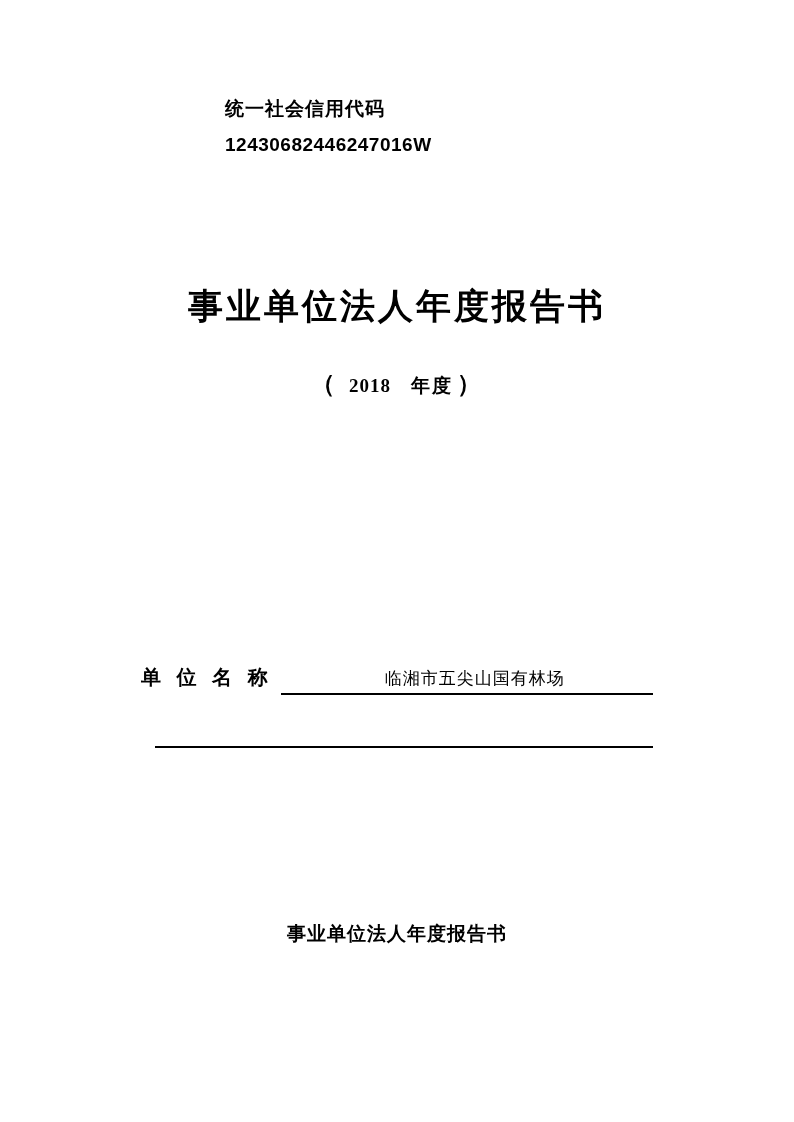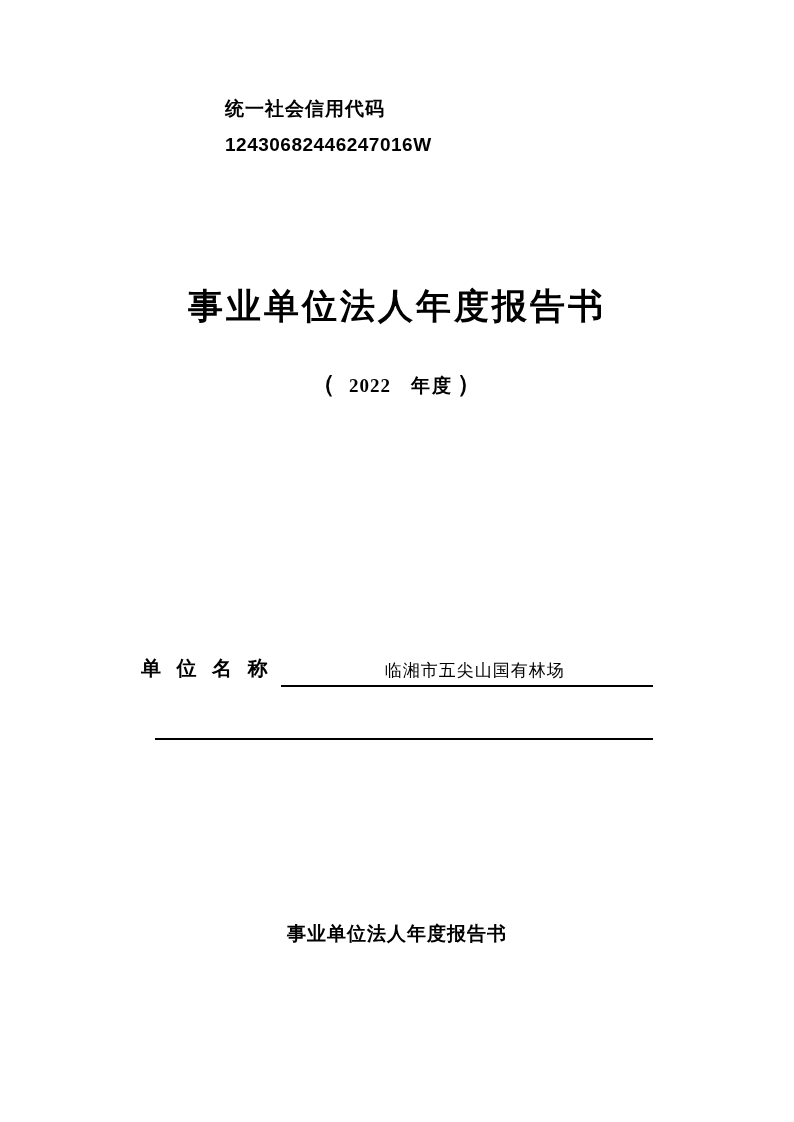--- a/index.html
+++ b/index.html
@@ -88,21 +88,21 @@
 
   
   .fields {
     position: absolute;
     top: 655px;
     left: 141px;
     width: 512px;
   }
   .field-row {
     display: flex;
-    align-items: flex-start;
+    align-items: center;
     height: 48px;
     margin-bottom: 5px;
   }
   .field-label {
     font-family: "Liberation Sans", "DejaVu Sans", sans-serif;
     font-weight: bold;
     font-size: 20px;
     letter-spacing: 5px;
     white-space: nowrap;
     padding-bottom: 4px;
@@ -146,21 +146,21 @@
 <div class="page">
 
   <div class="credit-block">
     <div class="credit-label">统一社会信用代码</div>
     <div class="credit-value">12430682446247016W</div>
   </div>
 
   <div class="doc-title">事业单位法人年度报告书</div>
 
   <div class="year-line">
-    <span class="paren">（</span><span class="year-value">2022</span><span class="year-unit">年度</span><span class="paren">）</span>
+    <span class="paren">（</span><span class="year-value">2018</span><span class="year-unit">年度</span><span class="paren">）</span>
   </div>
 
   <div class="fields">
 
     <div class="field-row unit">
       <span class="field-label">单 位 名 称</span>
       <span class="field-line">
         <span class="field-value">临湘市五尖山国有林场</span>
       </span>
     </div>

